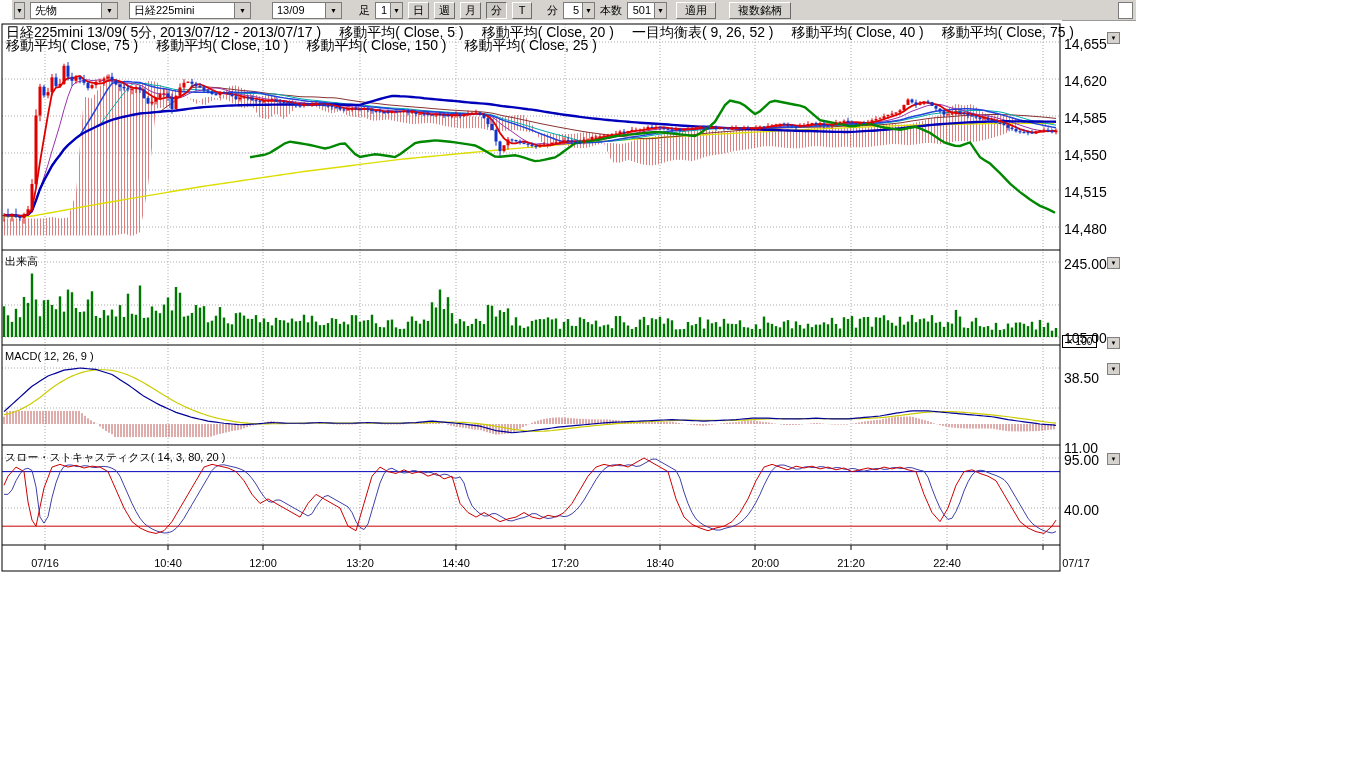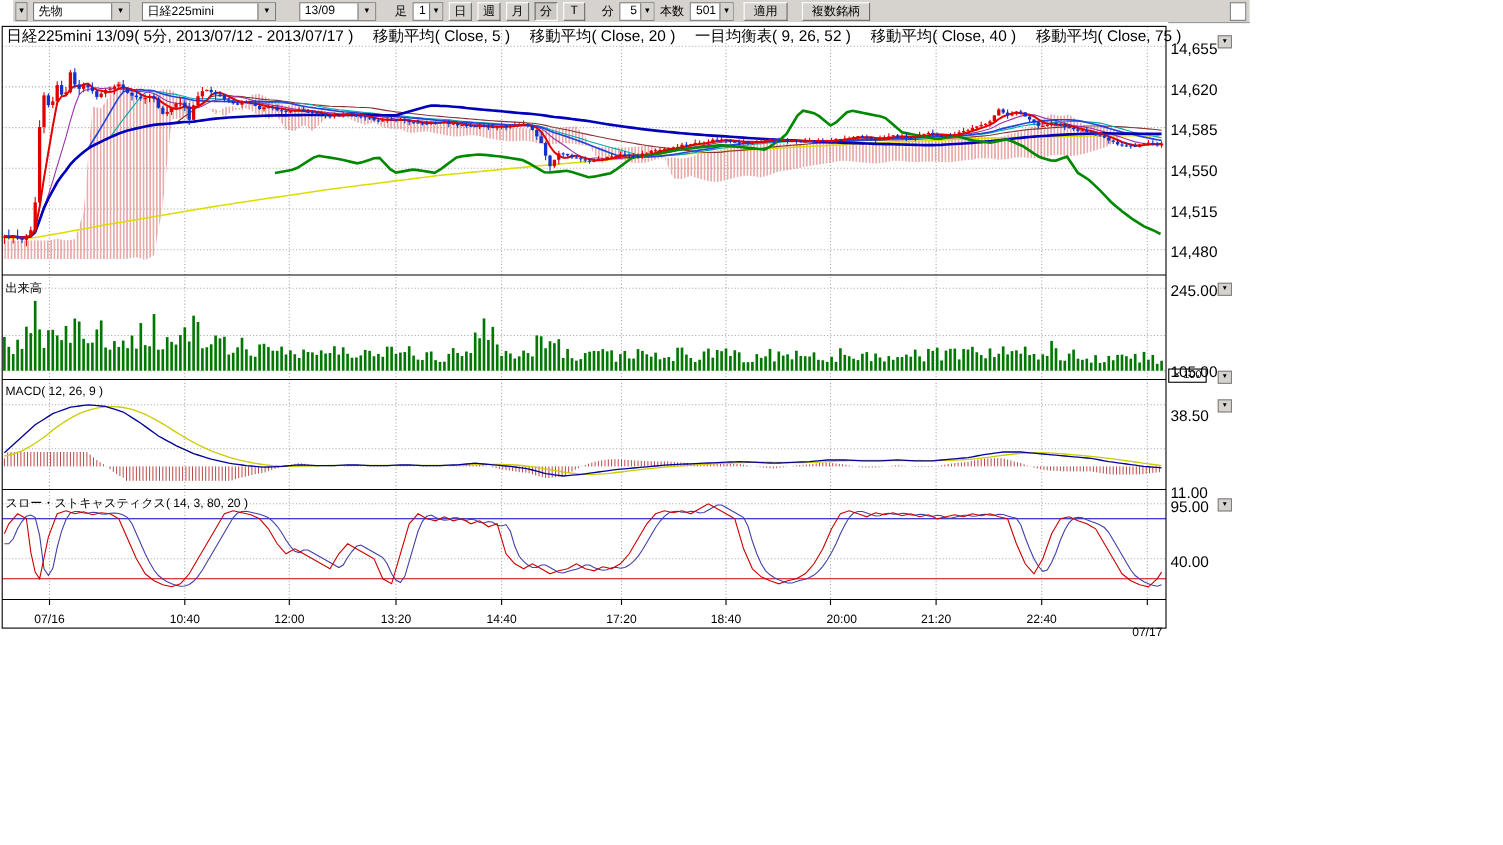--- a/index.html
+++ b/index.html
@@ -1295,20 +1295,21 @@
       <g>
         <rect x="2" y="4" width="1058" height="547" fill="none" stroke="#000" stroke-width="1"></rect>
         <line x1="2" y1="230" x2="1060" y2="230" stroke="#000" stroke-width="1"></line>
         <line x1="2" y1="325" x2="1060" y2="325" stroke="#000" stroke-width="1"></line>
         <line x1="2" y1="425" x2="1060" y2="425" stroke="#000" stroke-width="1"></line>
         <line x1="2" y1="525" x2="1060" y2="525" stroke="#000" stroke-width="1"></line>
       </g>
     </svg>
 
   <div id="legend-row1" class="legend"><span>日経225mini 13/09( 5分, 2013/07/12 - 2013/07/17 )</span><span>移動平均( Close, 5 )</span><span>移動平均( Close, 20 )</span><span>一目均衡表( 9, 26, 52 )</span><span>移動平均( Close, 40 )</span><span>移動平均( Close, 75 )</span></div>
+  <div id="legend-row2" class="legend"><span>移動平均( Close, 75 )</span><span>移動平均( Close, 10 )</span><span>移動平均( Close, 150 )</span><span>移動平均( Close, 25 )</span></div>
 
   <div id="volume-label" class="pane-label">出来高</div>
   <div id="macd-label" class="pane-label">MACD( 12, 26, 9 )</div>
   <div id="stoch-label" class="pane-label">スロー・ストキャスティクス( 14, 3, 80, 20 )</div>
 
   <div id="vol-mult-box">× 100</div>
 
   <div id="right-axis">
       <div class="ylab" style="top: 16px;">14,655</div>
       <div class="ylab" style="top: 53px;">14,620</div>
@@ -1327,21 +1328,21 @@
       <div class="xlab" style="left: 21px;">07/16</div>
       <div class="xlab" style="left: 144px;">10:40</div>
       <div class="xlab" style="left: 239px;">12:00</div>
       <div class="xlab" style="left: 336px;">13:20</div>
       <div class="xlab" style="left: 432px;">14:40</div>
       <div class="xlab" style="left: 541px;">17:20</div>
       <div class="xlab" style="left: 636px;">18:40</div>
       <div class="xlab" style="left: 731px; text-align: right;">20:00</div>
       <div class="xlab" style="left: 827px;">21:20</div>
       <div class="xlab" style="left: 923px;">22:40</div>
-      <div class="xlab" style="left: 1019px; margin-top: 12px;">07/17</div>
+      <div class="xlab" style="left: 1052px;">07/17</div>
     </div>
   <div id="pane-buttons">
       <div class="panebtn" style="top: 12px;">▼</div>
       <div class="panebtn" style="top: 237px;">▼</div>
       <div class="panebtn" style="top: 317px;">▼</div>
       <div class="panebtn" style="top: 343px;">▼</div>
       <div class="panebtn" style="top: 433px;">▼</div>
     </div>
 </div>
 

